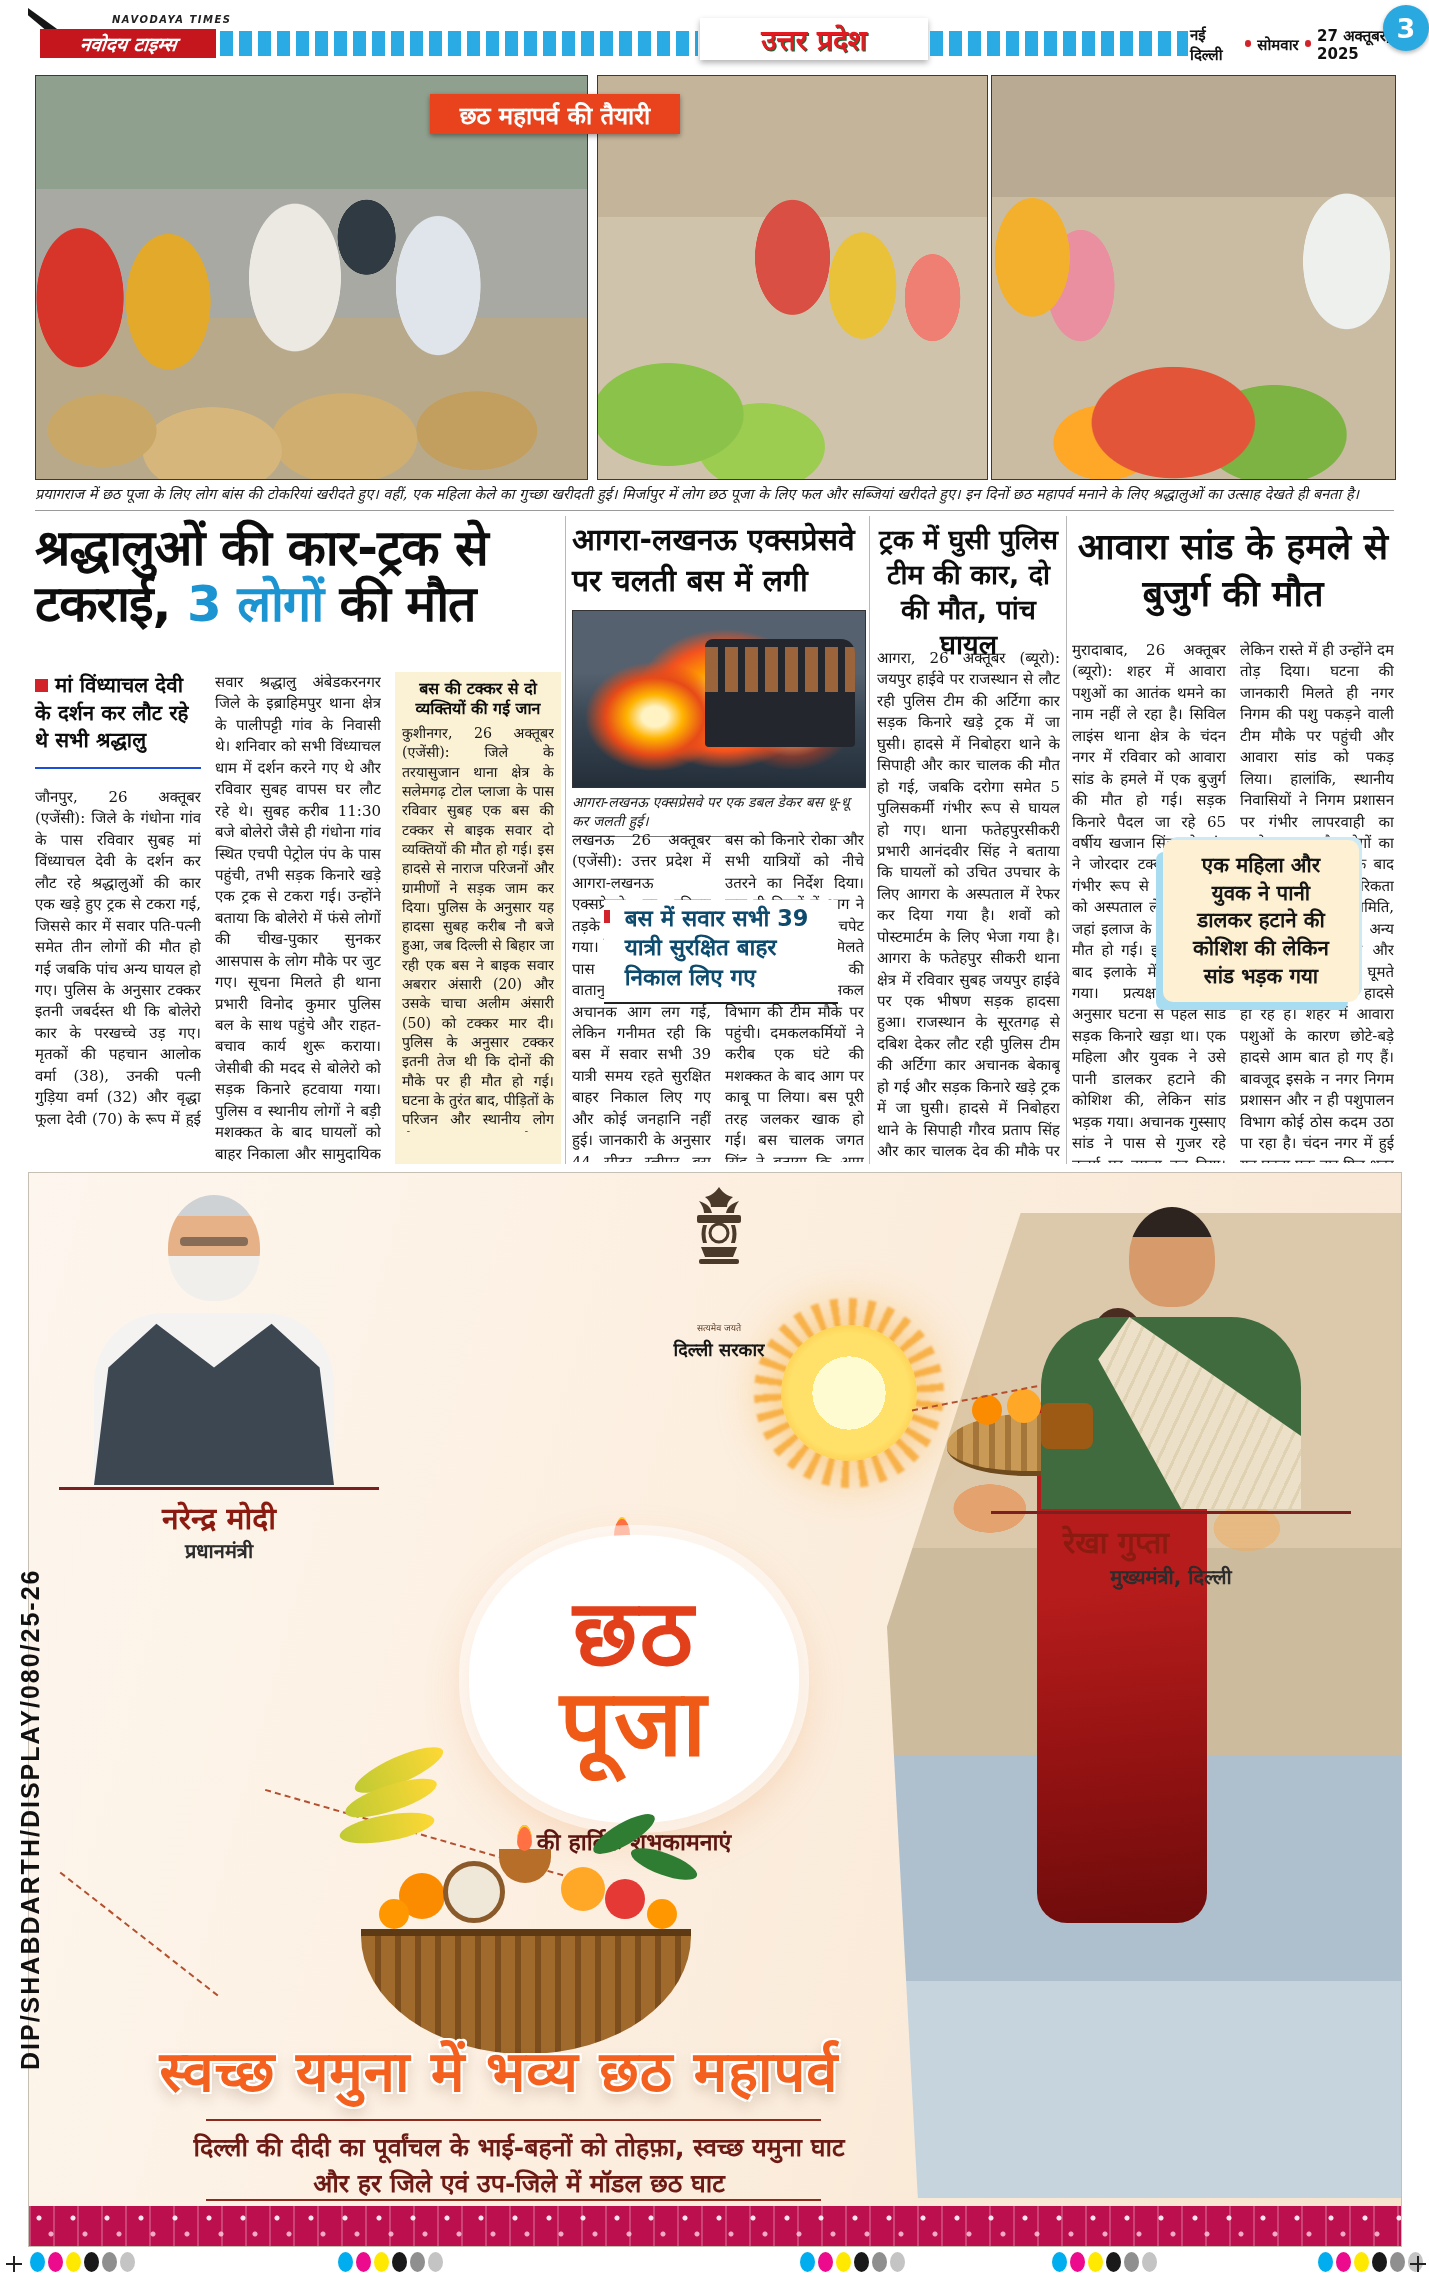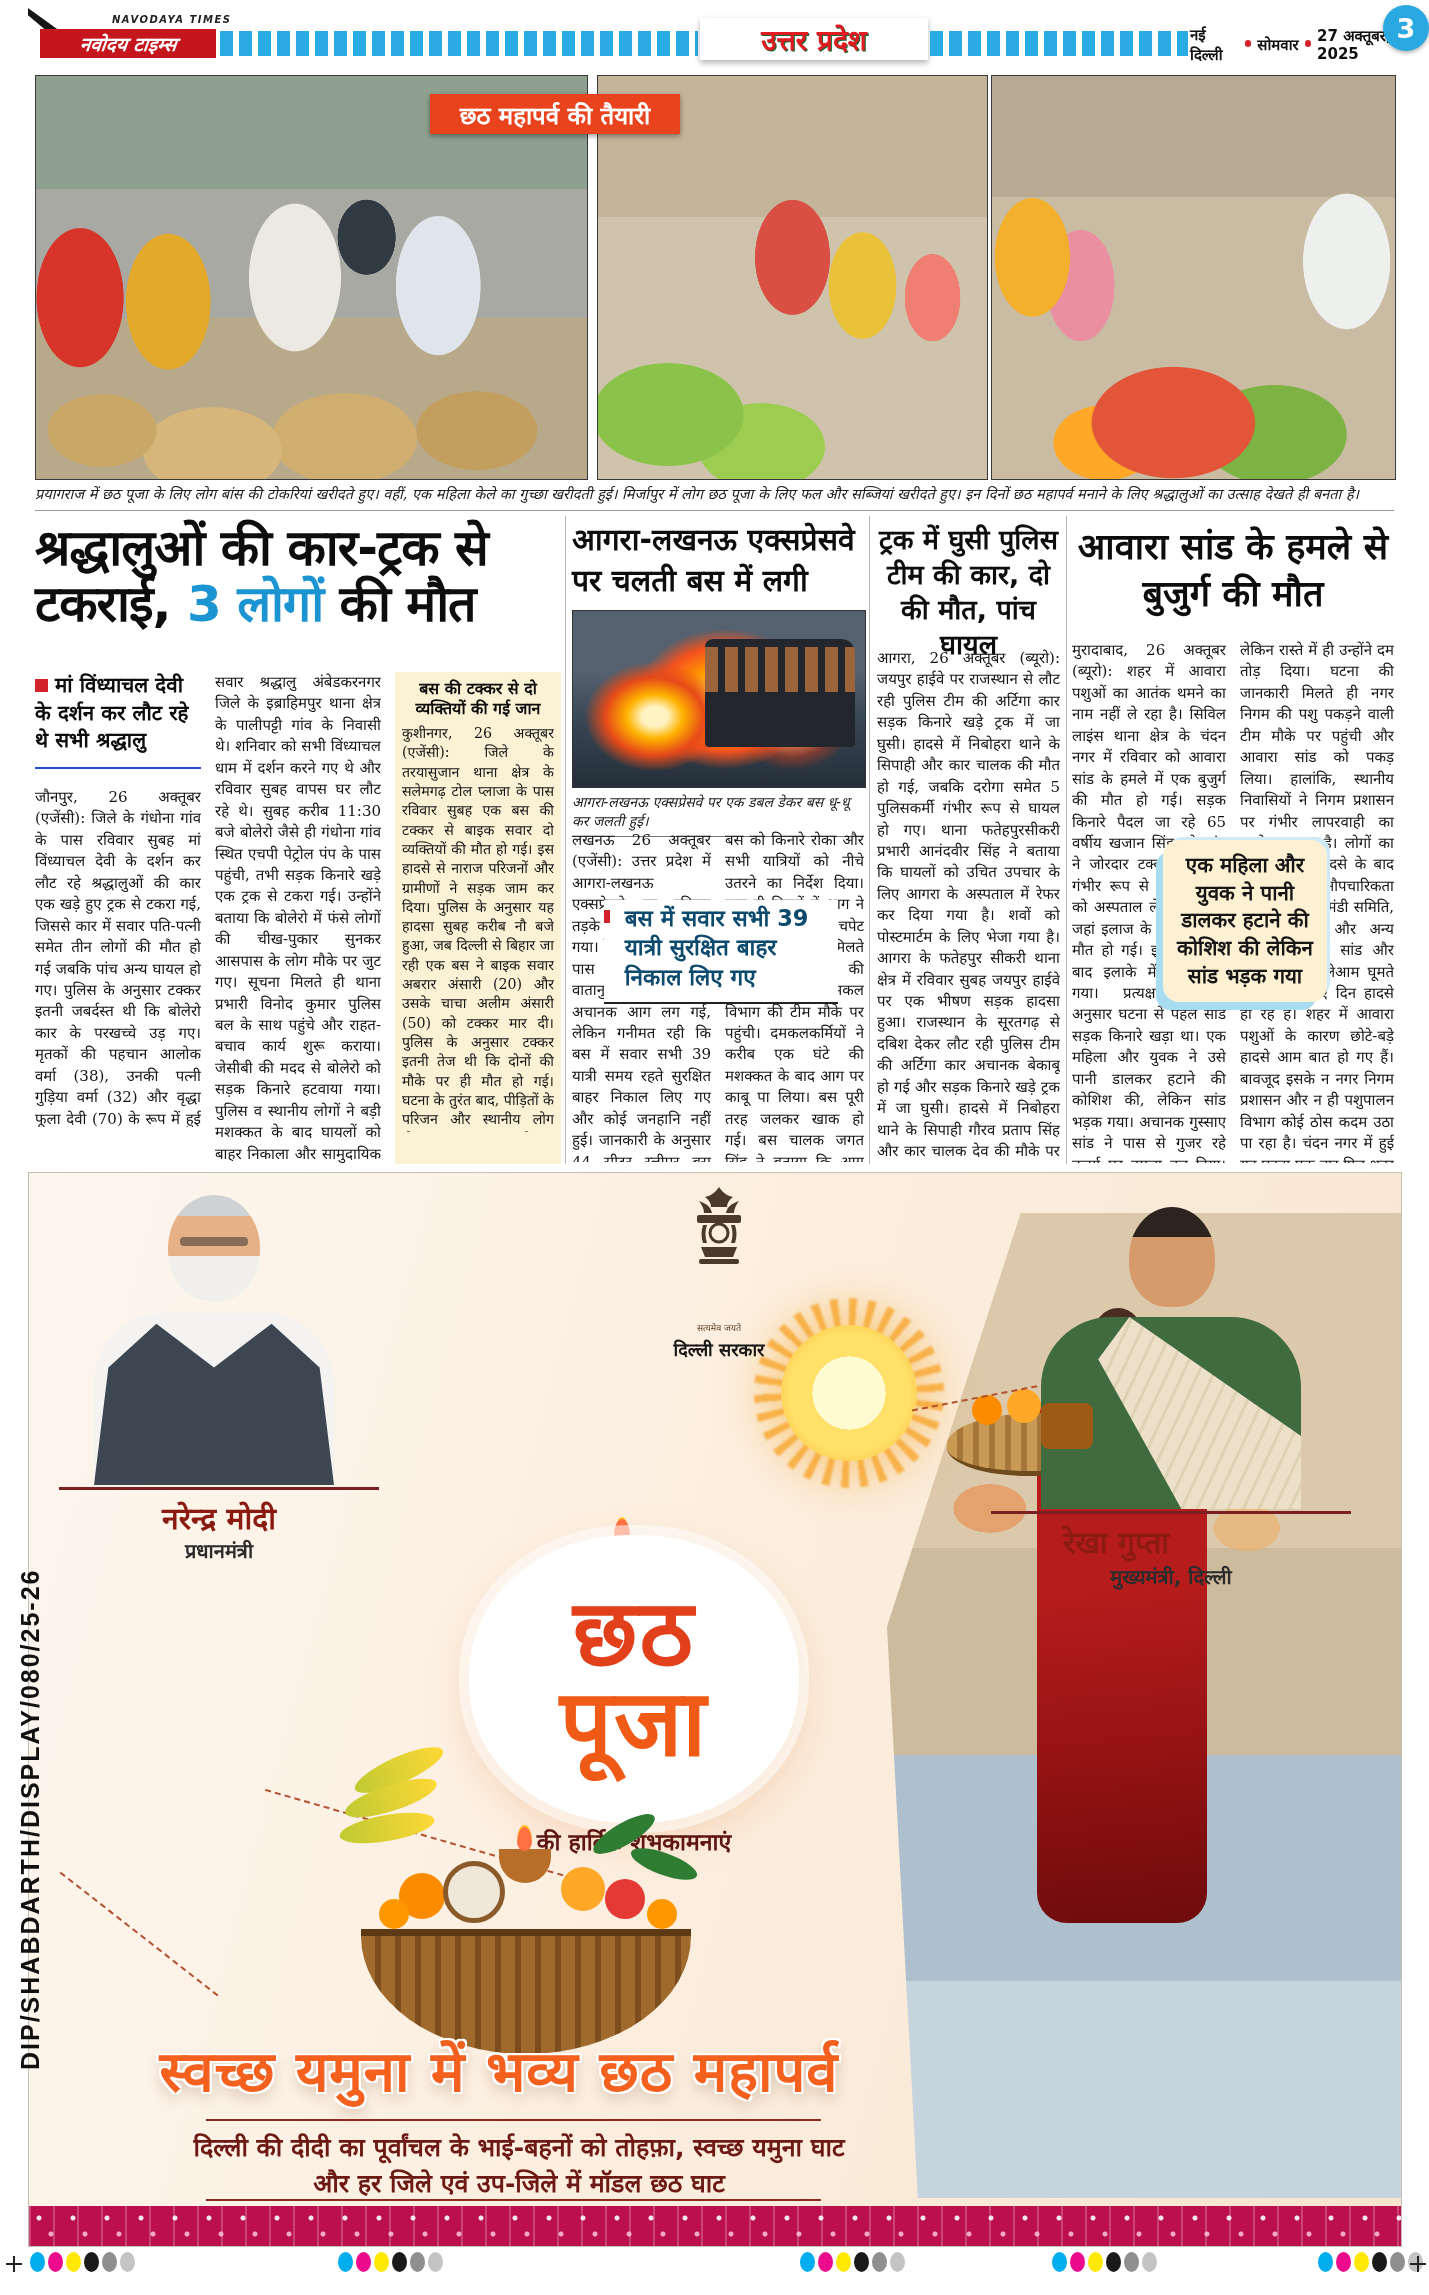--- a/index.html
+++ b/index.html
@@ -89,21 +89,21 @@
   .a2-col1{left:572px;top:830px;width:139px;height:332px;}
   .a2-col2{left:725px;top:830px;width:139px;height:332px;}
   .a2-pq{left:604px;top:900px;width:234px;background:#fff;padding:4px 0 10px 0;
     border-bottom:2px solid #222;display:flex;gap:8px;}
   .a2-pq .txt{font-size:22.5px;line-height:1.3;font-weight:bold;color:#0c4a6e;}
   .a3-hl{left:877px;top:522px;width:183px;font-size:27px;line-height:1.3;text-align:center;}
   .a3-body{left:877px;top:648px;width:183px;height:515px;}
   .a4-hl{left:1072px;top:524px;width:322px;font-size:36px;line-height:1.3;text-align:center;}
   .a4-col1{left:1072px;top:640px;width:154px;height:523px;}
   .a4-col2{left:1240px;top:640px;width:154px;height:523px;}
-  .a4-pq{left:1163px;top:840px;width:156px;background:#fdf0d3;border-radius:16px;padding:12px 4px;
+  .a4-pq{left:1163px;top:840px;width:156px;background:#fdf0d3;border-radius:10px;padding:12px 20px;
     box-shadow:-9px 10px 0 -2px #a8dcf0,4px -4px 0 -1px #cdeaf6;text-align:center;}
   .a4-pq .txt{font-size:20.5px;line-height:1.35;font-weight:bold;color:#161616;}
   
   .ad{left:28px;top:1172px;width:1372px;height:1073px;border:1px solid #c6bfb4;
     background:linear-gradient(105deg,#fdf6ee 0%,#fcefe0 45%,#f7e4cf 100%);overflow:hidden;}
   .ghat{position:absolute;left:858px;top:40px;width:514px;height:985px;
     clip-path:polygon(26% 0,100% 0,100% 100%,6% 100%,0 42%);
     background:
       radial-gradient(ellipse 60px 40px at 20% 30%,rgba(233,130,60,.55) 0 60%,transparent 61%),
       radial-gradient(ellipse 70px 45px at 45% 26%,rgba(210,90,70,.5) 0 60%,transparent 61%),

